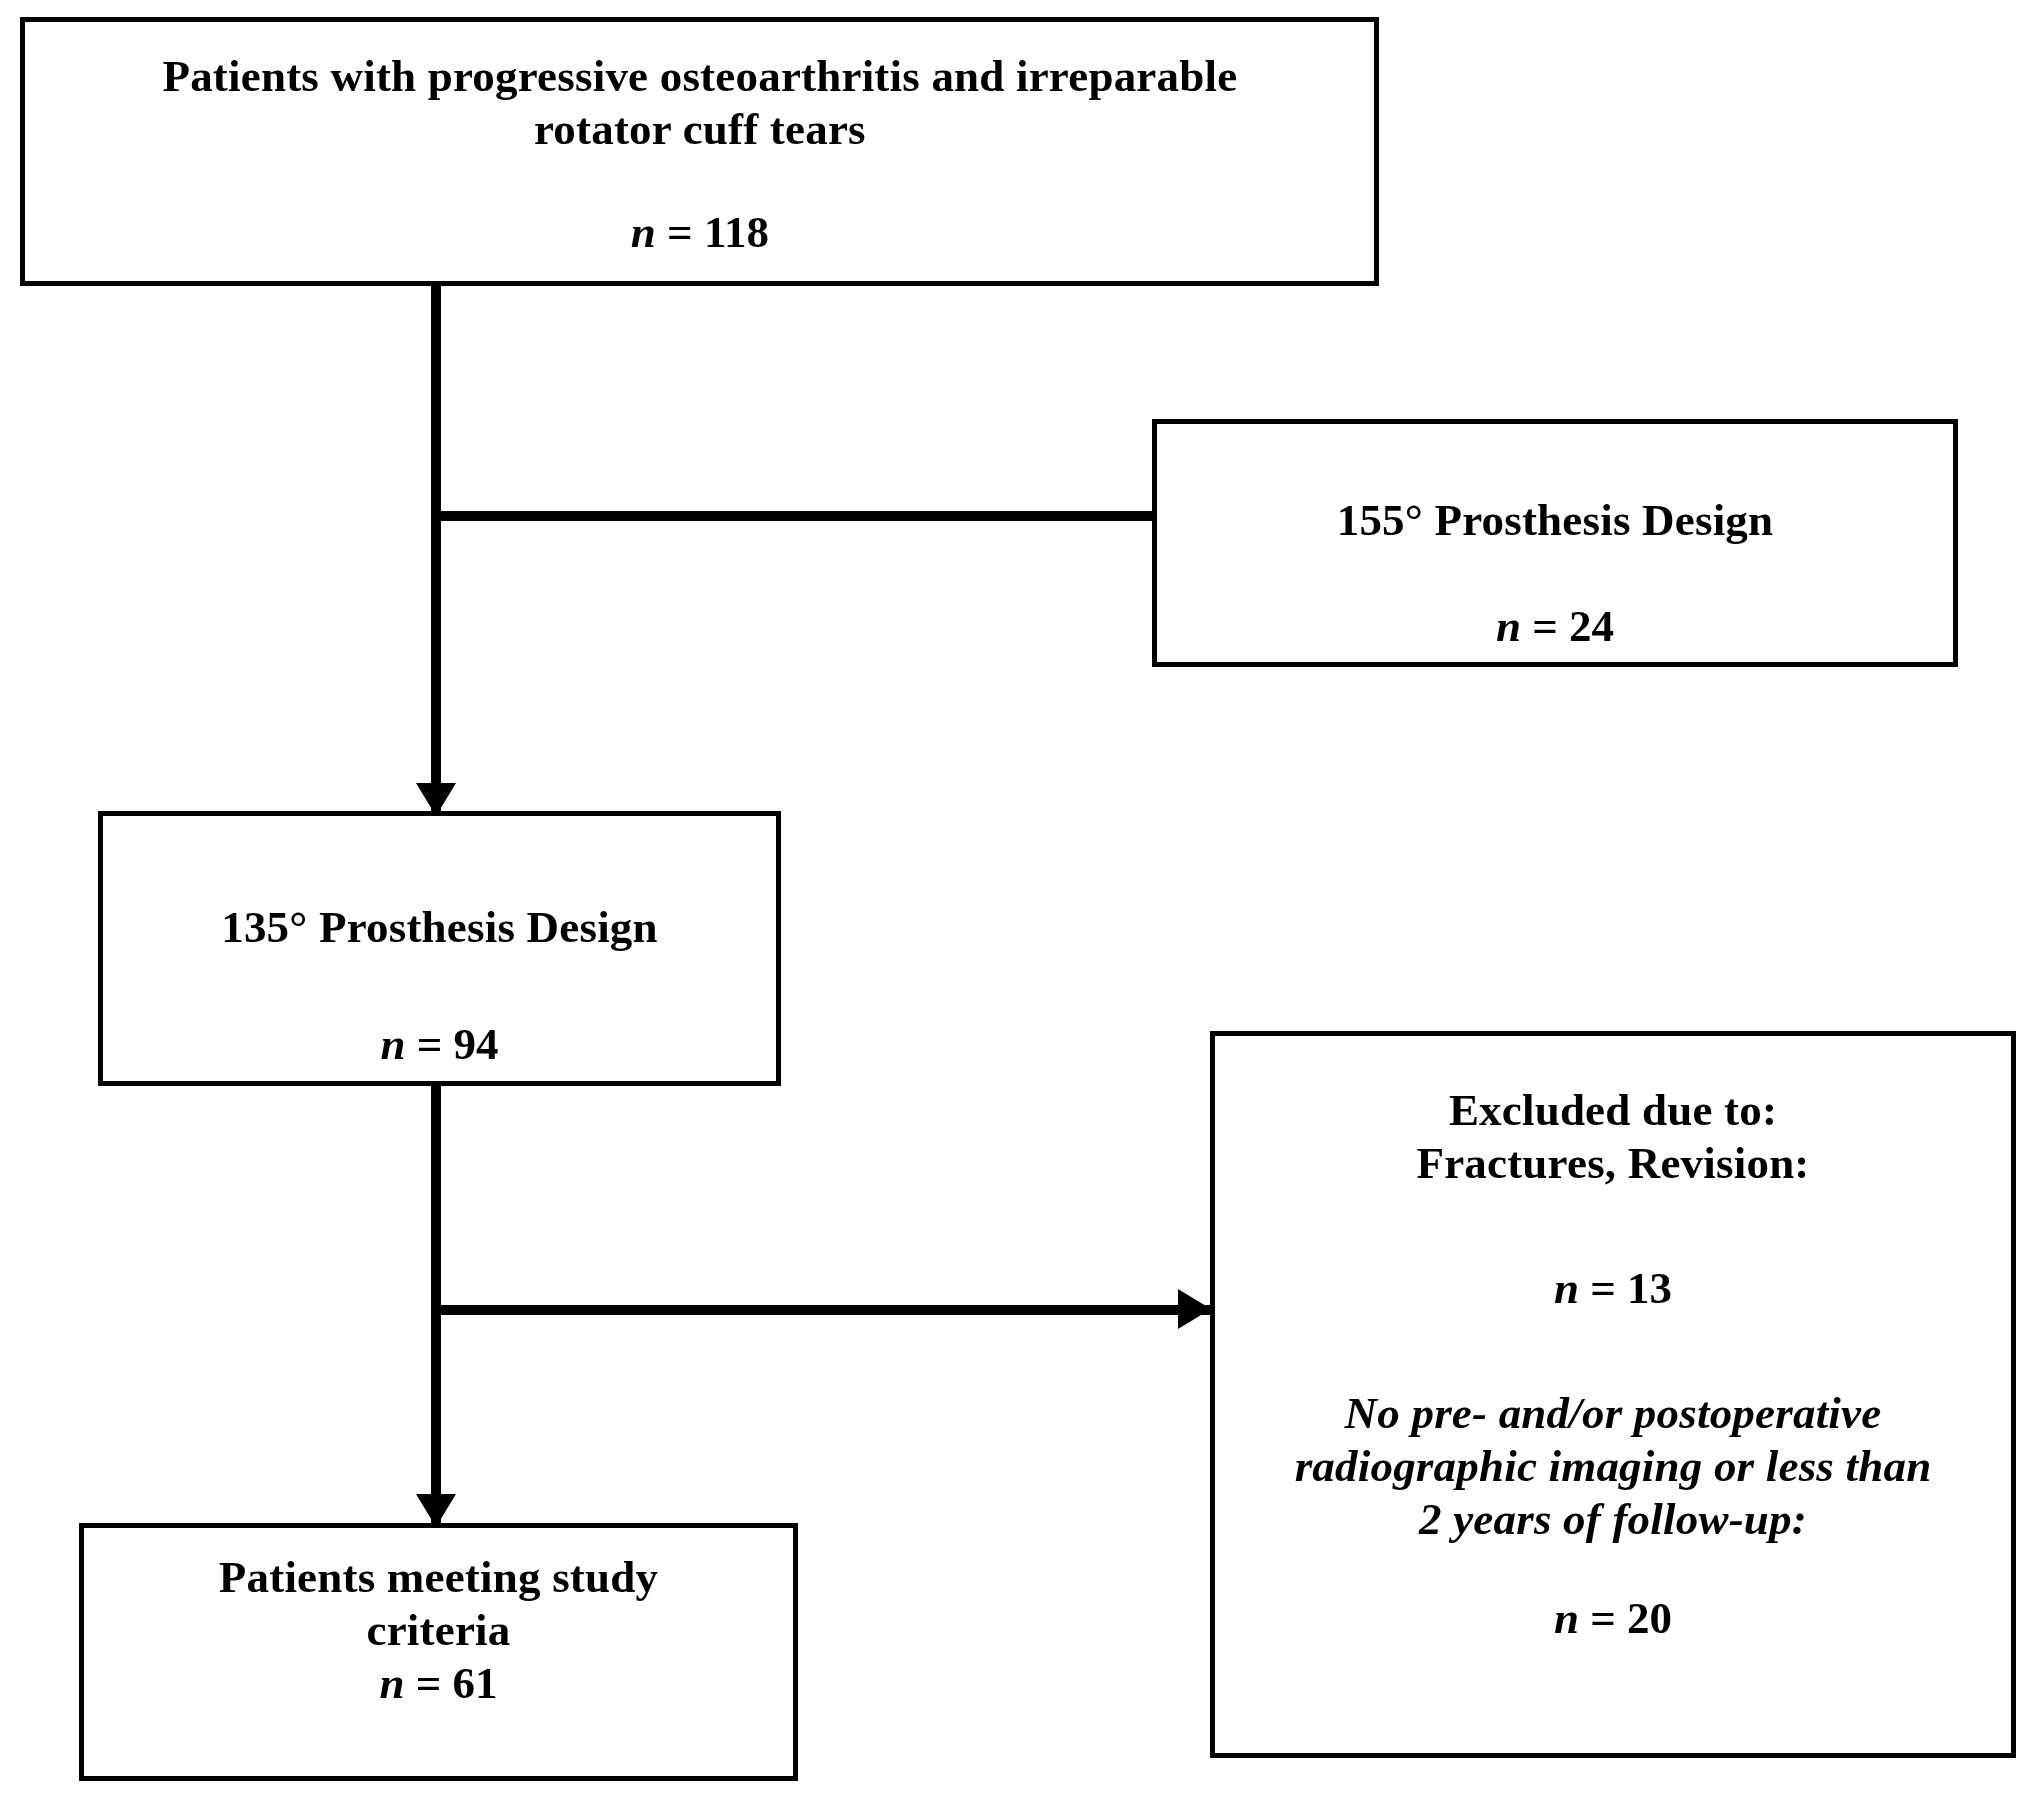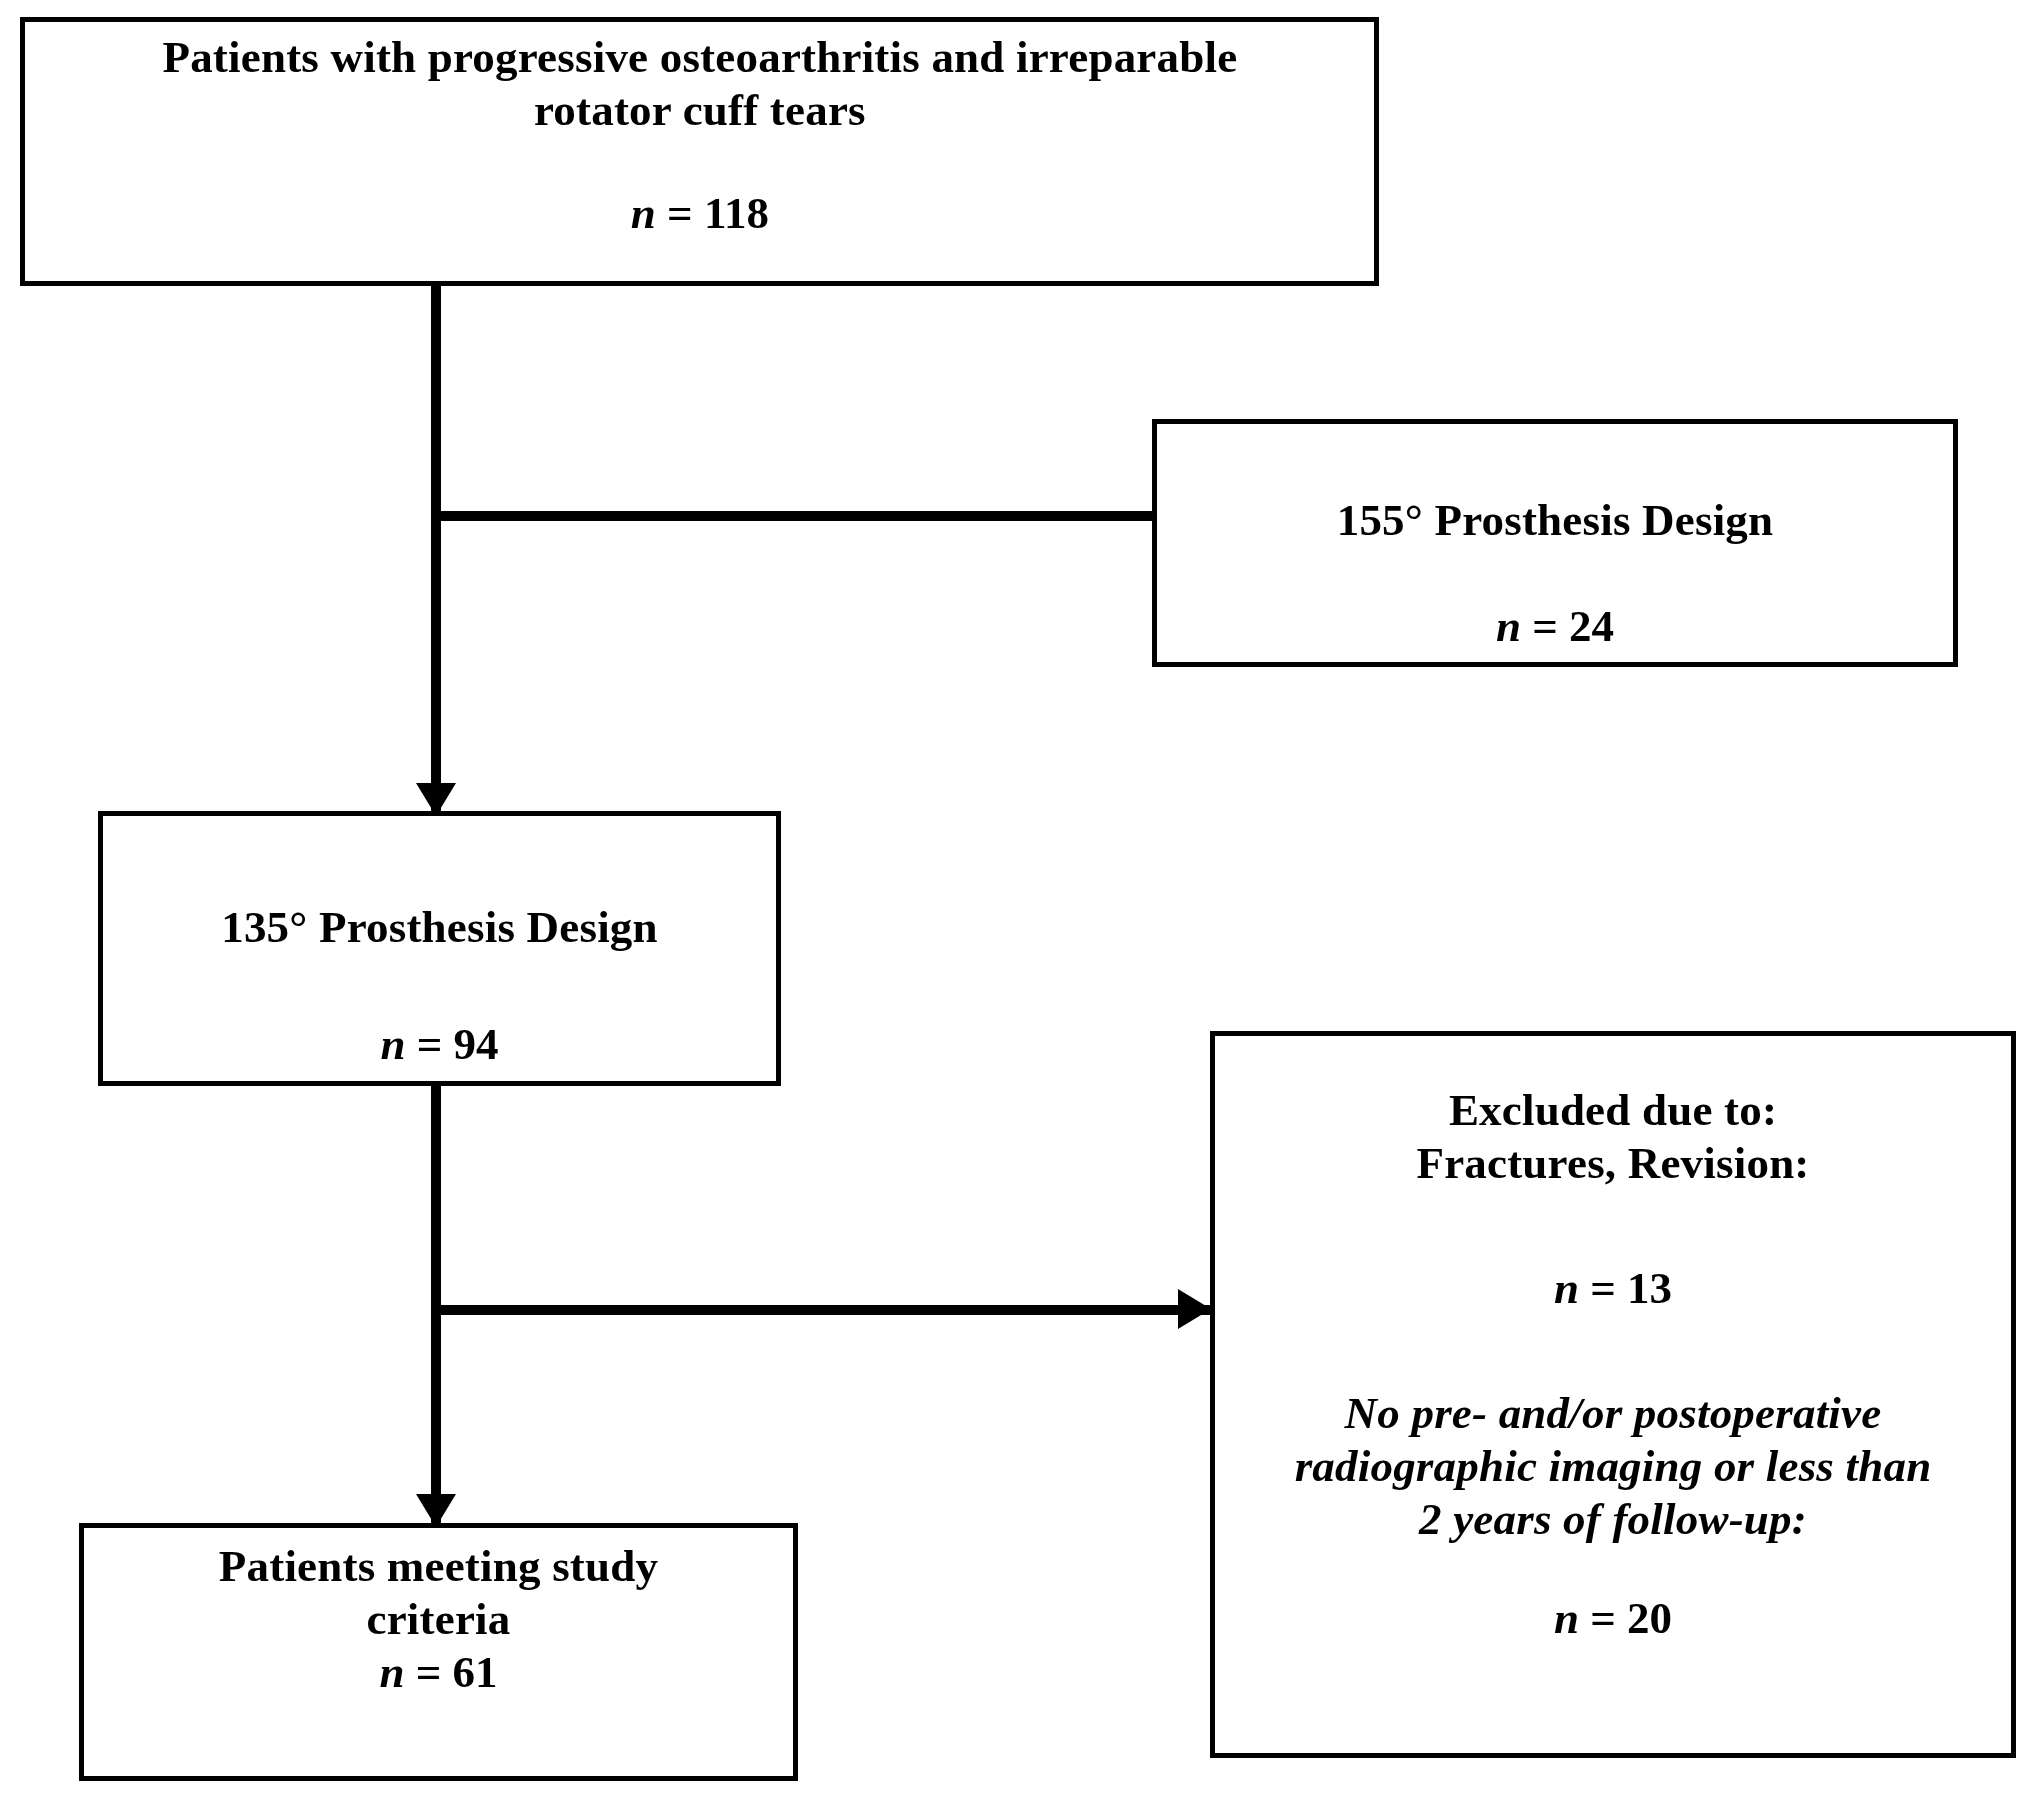--- a/index.html
+++ b/index.html
@@ -40,21 +40,21 @@
     white-space: pre;
   }
   .node-count .it {
     font-style: italic;
   }
 
   
   #box-source {
     left: 20.4px;  top: 16.7px;   width: 1359px; height: 269px;
     justify-content: flex-start;
-    padding-top: 9px;
+    padding-top: 28px;
   }
   #box-source .node-title { width: 1173px; }
   #box-source .node-count { margin-top: 50px; }
 
   #box-design-155 {
     left: 1152px; top: 419px; width: 806px; height: 248px;
     justify-content: flex-start;
     padding-top: 70px;
   }
   #box-design-155 .node-count { margin-top: 53px; }
@@ -74,21 +74,21 @@
     gap: 25px;
   }
   #box-excluded .node-title { width: 757px; }
   #box-excluded .excl-count-1 { margin-top: 47px; }
   #box-excluded .excl-title-2  { margin-top: 47px; font-style: italic; }
   #box-excluded .excl-count-2 { margin-top: 20px; }
 
   #box-included {
     left: 79px; top: 1523px; width: 719px; height: 258px;
     justify-content: flex-start;
-    padding-top: 12px;
+    padding-top: 23px;
   }
   #box-included .node-title { width: 628px; }
   #box-included .node-count { }
 
   
   .conn {
     position: absolute;
     background: #000000;
   }
   .conn-v { width: 9.8px; }

